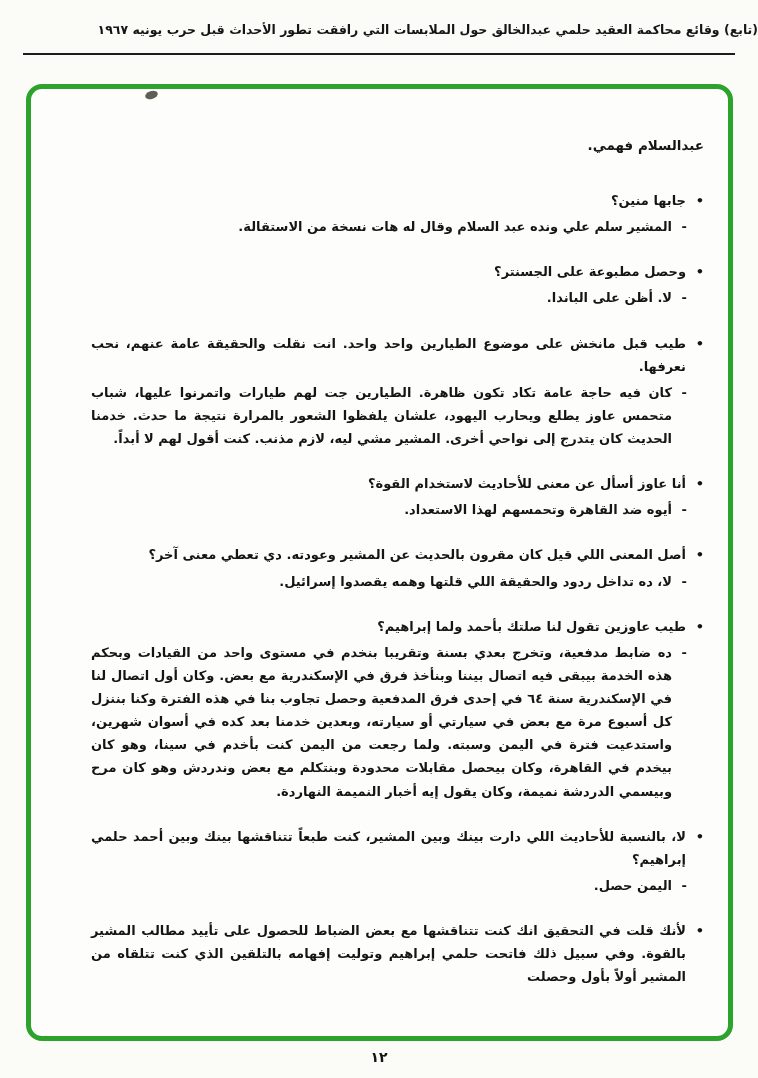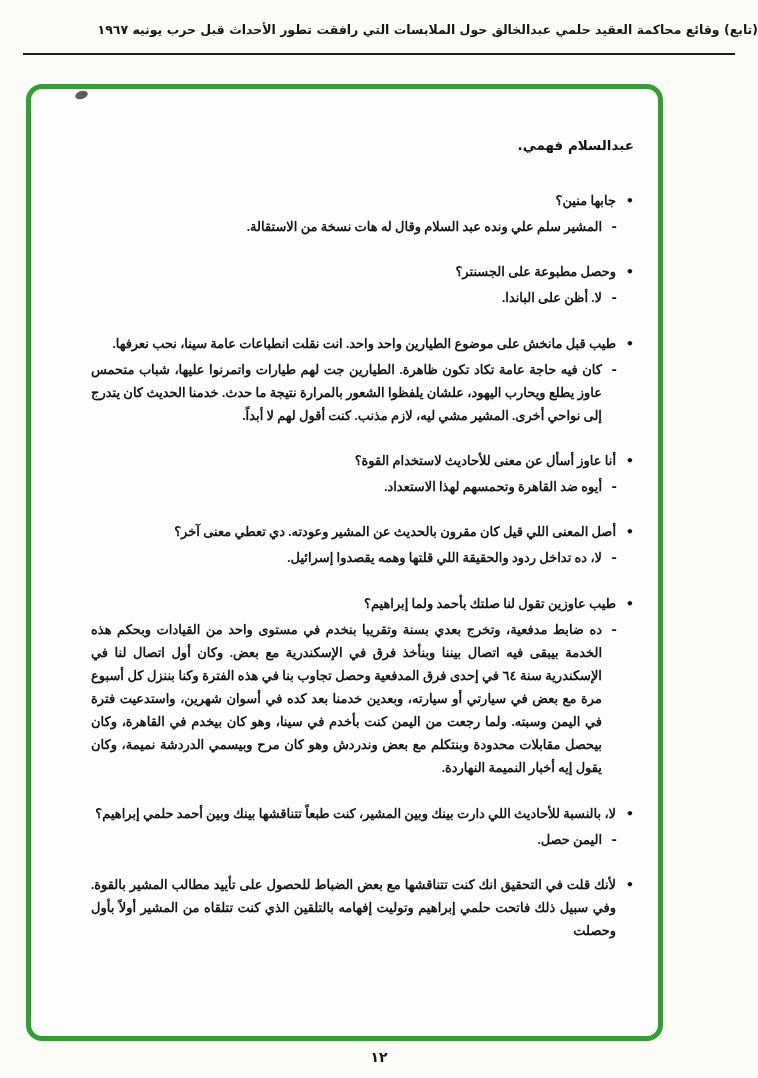--- a/index.html
+++ b/index.html
@@ -18,21 +18,21 @@
     text-align:right;
     font-size:12.5px; font-weight:bold;
     white-space:nowrap;
   }
   .rule {
     position:absolute; top:53px; left:23px; width:712px;
     border:none; border-top:2px solid #1c1c1c;
   }
   .frame {
     position:absolute; top:84px; left:26px;
-    width:637px; height:957px;
+    width:707px; height:957px;
     border:5px solid #2da32d;
     border-radius:16px;
     overflow:hidden;
     background:#fdfdfb;
   }
   .artifact {
     position:absolute; top:2px; right:570px;
     width:13px; height:8px;
     background:#42423a; border-radius:50%;
     transform:rotate(-18deg);
@@ -42,21 +42,21 @@
     padding:44px 24px 0 60px;
     font-size:13px; line-height:1.78; font-weight:bold;
   }
   .speaker-title { text-align:right; margin-bottom:32px; font-size:13.5px; }
   .group { margin-bottom:22px; }
   .qrow, .arow { display:flex; align-items:flex-start; }
   .qrow { margin-bottom:3px; }
   .marker { flex:0 0 18px; text-align:right; }
   .a-marker { flex:0 0 15px; }
   .arow { margin-right:17px; }
-  .qtext, .atext { flex:1; text-align:justify;font-family:Liberation Serif, serif; }
+  .qtext, .atext { flex:1; text-align:justify; }
   .pageno {
     position:absolute; top:1049px; left:0; right:0;
     text-align:center; font-size:14px; font-weight:bold;
   }
 </style>
 </head>
 <body>
 
 <div class="page-header">(تابع) وقائع محاكمة العقيد حلمي عبدالخالق حول الملابسات التي رافقت تطور الأحداث قبل حرب يونيه ١٩٦٧</div>
 <hr class="rule">
@@ -85,21 +85,21 @@
       </div>
       <div class="arow">
         <span class="marker a-marker">-</span>
         <span class="atext">لا. أظن على الباندا.</span>
       </div>
     </div>
 
     <div class="group">
       <div class="qrow">
         <span class="marker">•</span>
-        <span class="qtext">طيب قبل مانخش على موضوع الطيارين واحد واحد. انت نقلت انطباعات عامة سينا، نحب نعرفها.</span>
+        <span class="qtext">طيب قبل مانخش على موضوع الطيارين واحد واحد. انت نقلت والحقيقة عامة عنهم، نحب نعرفها.</span>
       </div>
       <div class="arow">
         <span class="marker a-marker">-</span>
         <span class="atext">كان فيه حاجة عامة تكاد تكون ظاهرة. الطيارين جت لهم طيارات واتمرنوا عليها، شباب متحمس عاوز يطلع ويحارب اليهود، علشان يلفظوا الشعور بالمرارة نتيجة ما حدث. خدمنا الحديث كان يتدرج إلى نواحي أخرى. المشير مشي ليه، لازم مذنب. كنت أقول لهم لا أبداً.</span>
       </div>
     </div>
 
     <div class="group">
       <div class="qrow">
         <span class="marker">•</span>

